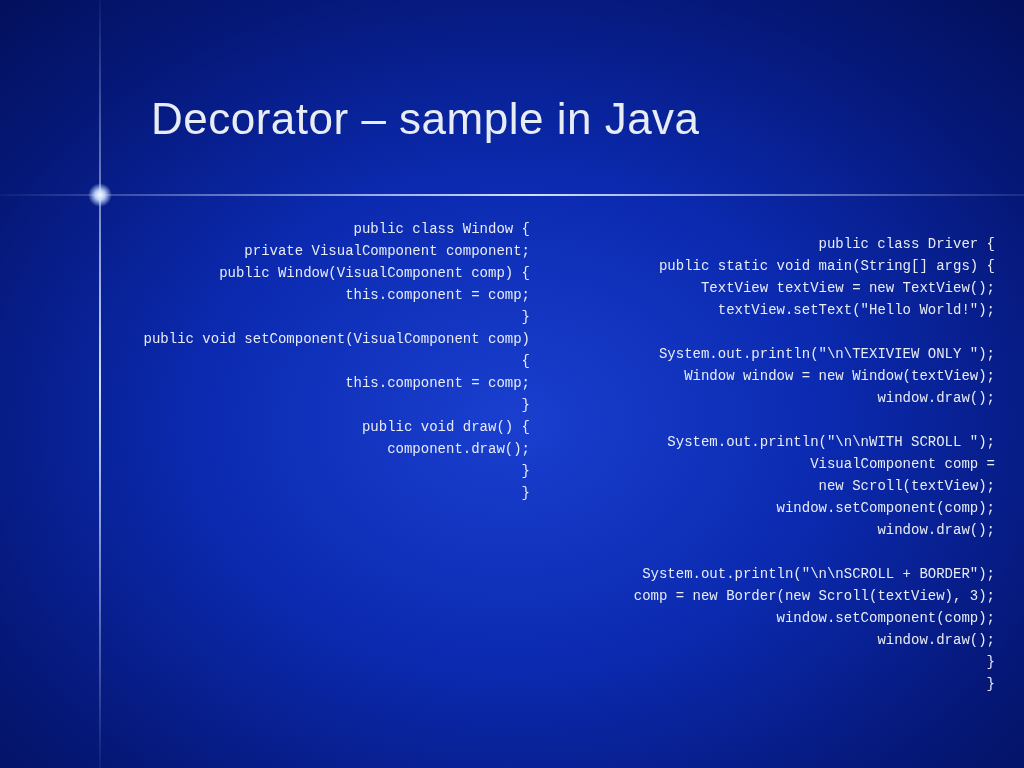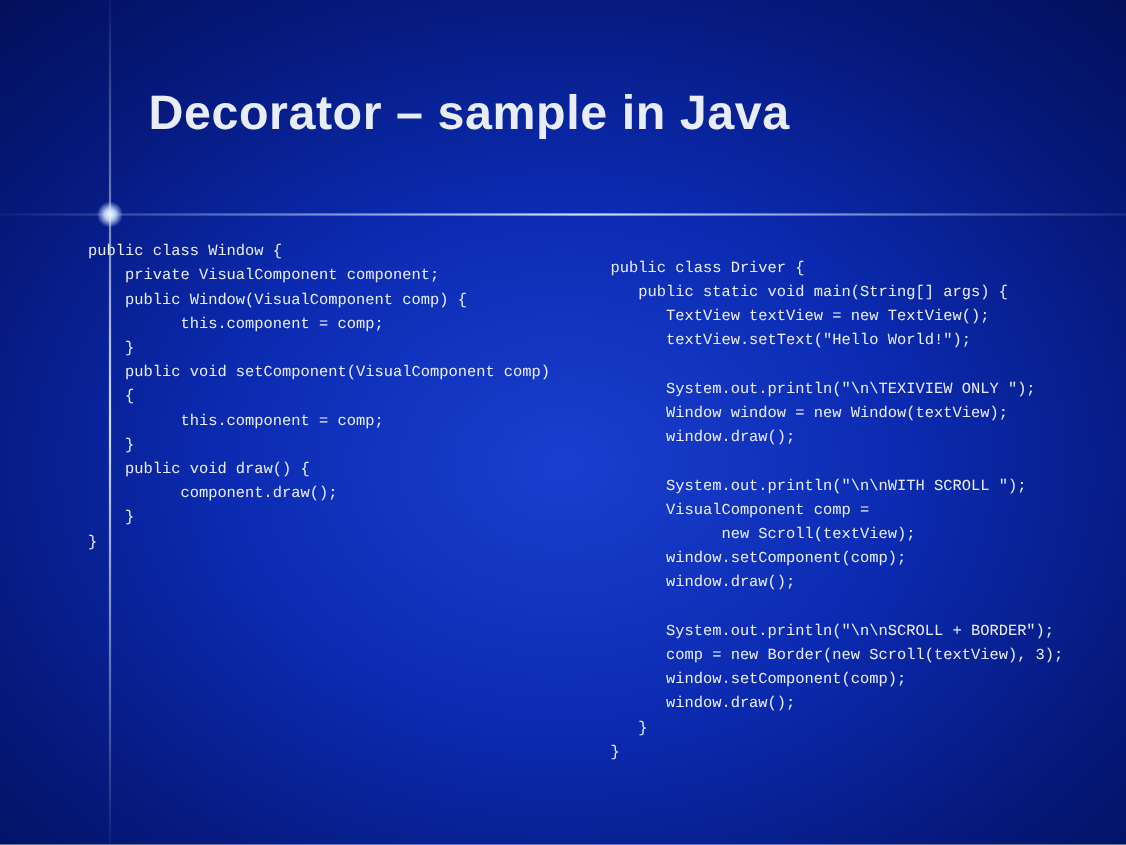--- a/index.html
+++ b/index.html
@@ -54,35 +54,36 @@
     width: 24px;
     height: 24px;
     background: radial-gradient(circle, rgba(255,255,255,1) 0%, rgba(200,220,255,0.9) 30%, rgba(120,160,255,0) 70%);
     border-radius: 50%;
   }
 
   h1.title {
     position: absolute;
     left: 135px;
     top: 78px;
-    margin: 0;
+    margin: 16px;
     font-size: 44px;
-    font-weight: bold;
+    font-weight: normal;
     color: #e8ecf5;
     letter-spacing: 0.5px;
   }
 
   pre.code {
     position: absolute;
     margin: 0;
     font-family: "Courier New", Courier, monospace;
     font-size: 14px;
     line-height: 22px;
     color: #e8ecf5;
     white-space: pre;
+    text-align: right;
   }
   pre.left  { left: 80px;  top: 218px; width: 450px; }
   pre.right { left: 555px; top: 233px; width: 440px; }
 </style>
 </head>
 <body>
 
 <div class="slide">
   <div class="flare">
       <div class="core"></div>

